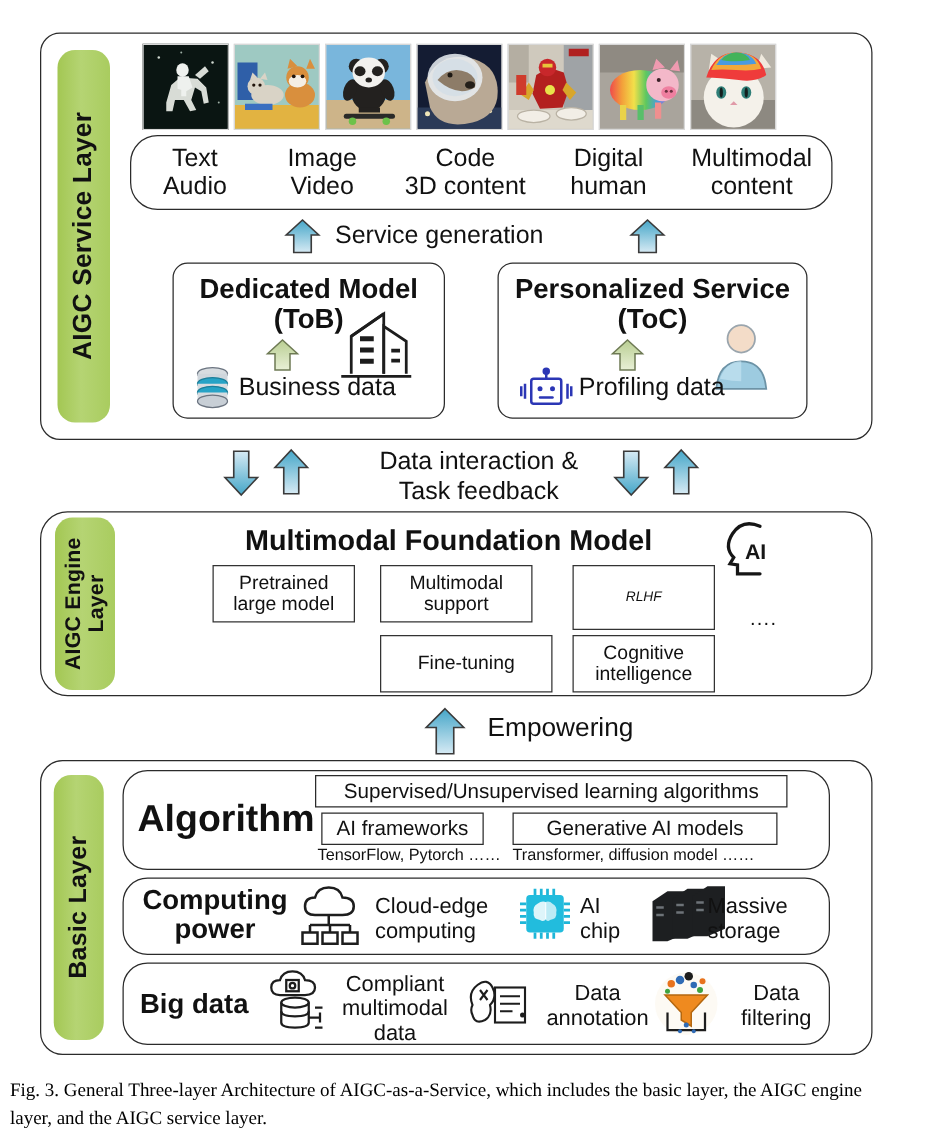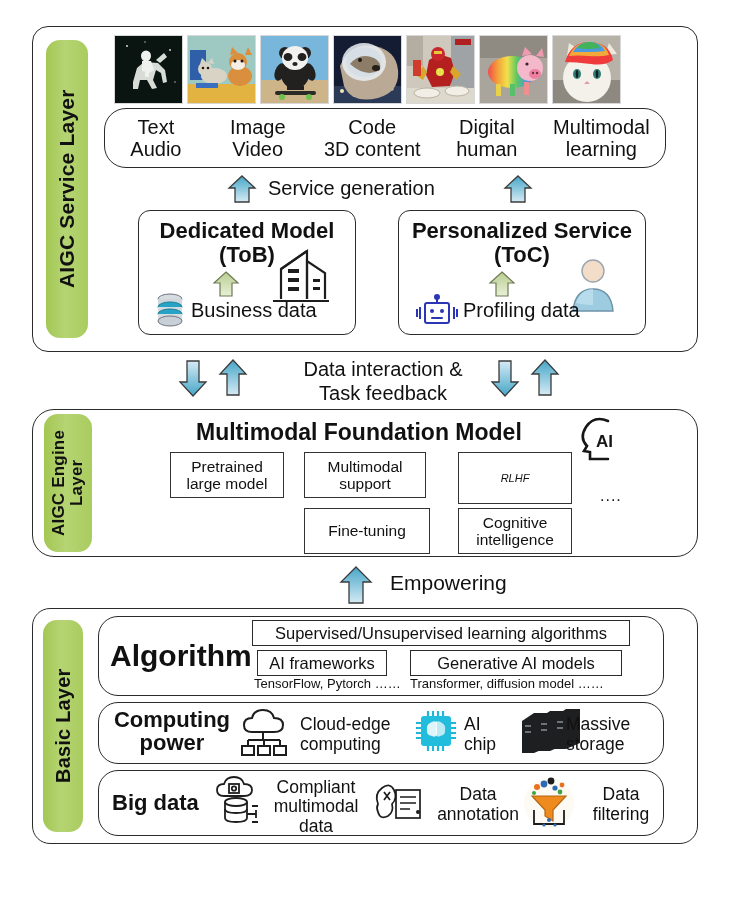--- a/index.html
+++ b/index.html
@@ -257,21 +257,21 @@
       <div class="pcol" style="font-size:20px;flex:1.25;">
         <div>Code</div>
         <div>3D content</div>
       </div>
       <div class="pcol" style="font-size:20px;">
         <div>Digital</div>
         <div>human</div>
       </div>
       <div class="pcol" style="font-size:20px;flex:1.25;">
         <div>Multimodal</div>
-        <div>learning</div>
+        <div>content</div>
       </div>
     </div>
   </div>
 
   <div class="arrowwrap" style="left:227px;top:174px;">
     <svg width="30" height="30" viewBox="0 0 30 30">
       <defs>
           <linearGradient id="bl1" x1="0" y1="1" x2="0" y2="0">
         <stop offset="0" stop-color="#d6eaf4"></stop>
             <stop offset="1" stop-color="#45a6c8"></stop>
@@ -423,21 +423,21 @@
       <text x="24" y="32" font-family="Liberation Sans, sans-serif" font-size="17" font-weight="bold" fill="#161616">AI</text>
     </svg>
   </div>
 
   <div class="bx" style="left:170px;top:452px;width:114px;height:46px;font-size:15.5px;white-space:pre-line;">Pretrained
 large model</div>
   <div class="bx" style="left:304px;top:452px;width:122px;height:46px;font-size:15.5px;white-space:pre-line;">Multimodal
 support</div>
   <div class="bx" style="left:458px;top:452px;width:114px;height:52px;font-size:11px;white-space:pre-line;font-style:italic;">RLHF</div>
 
-  <div class="bx" style="left:304px;top:508px;width:126px;height:46px;font-size:15.5px;white-space:pre-line;">Fine-tuning</div>
+  <div class="bx" style="left:304px;top:508px;width:138px;height:46px;font-size:15.5px;white-space:pre-line;">Fine-tuning</div>
   <div class="bx" style="left:458px;top:508px;width:114px;height:46px;font-size:15.5px;white-space:pre-line;">Cognitive
 intelligence</div>
 
   <div class="txt" style="left:600px;top:487px;font-size:16px;letter-spacing:1px;">....</div>
 
   <div class="arrowwrap" style="left:339px;top:565px;">
     <svg width="34" height="40" viewBox="0 0 34 40">
       <defs>
           <linearGradient id="bl4" x1="0" y1="1" x2="0" y2="0">
         <stop offset="0" stop-color="#d6eaf4"></stop>
@@ -579,14 +579,15 @@
       <g fill="#2f6bb5">
           <circle cx="27" cy="44" r="2"></circle>
           <circle cx="22" cy="49" r="1.6"></circle>
           <circle cx="33" cy="49" r="1.6"></circle>
         </g>
     </svg>
   </div>
   <div class="txt" style="left:582px;top:784px;font-size:17.5px;line-height:1.15;text-align:center;width:78px;">Data
 filtering</div>
 
+  <div class="caption">Fig. 3.  General Three-layer Architecture of AIGC-as-a-Service, which includes the basic layer, the AIGC engine layer, and the AIGC service layer.</div>
 
 </div>
 
 </body></html>

